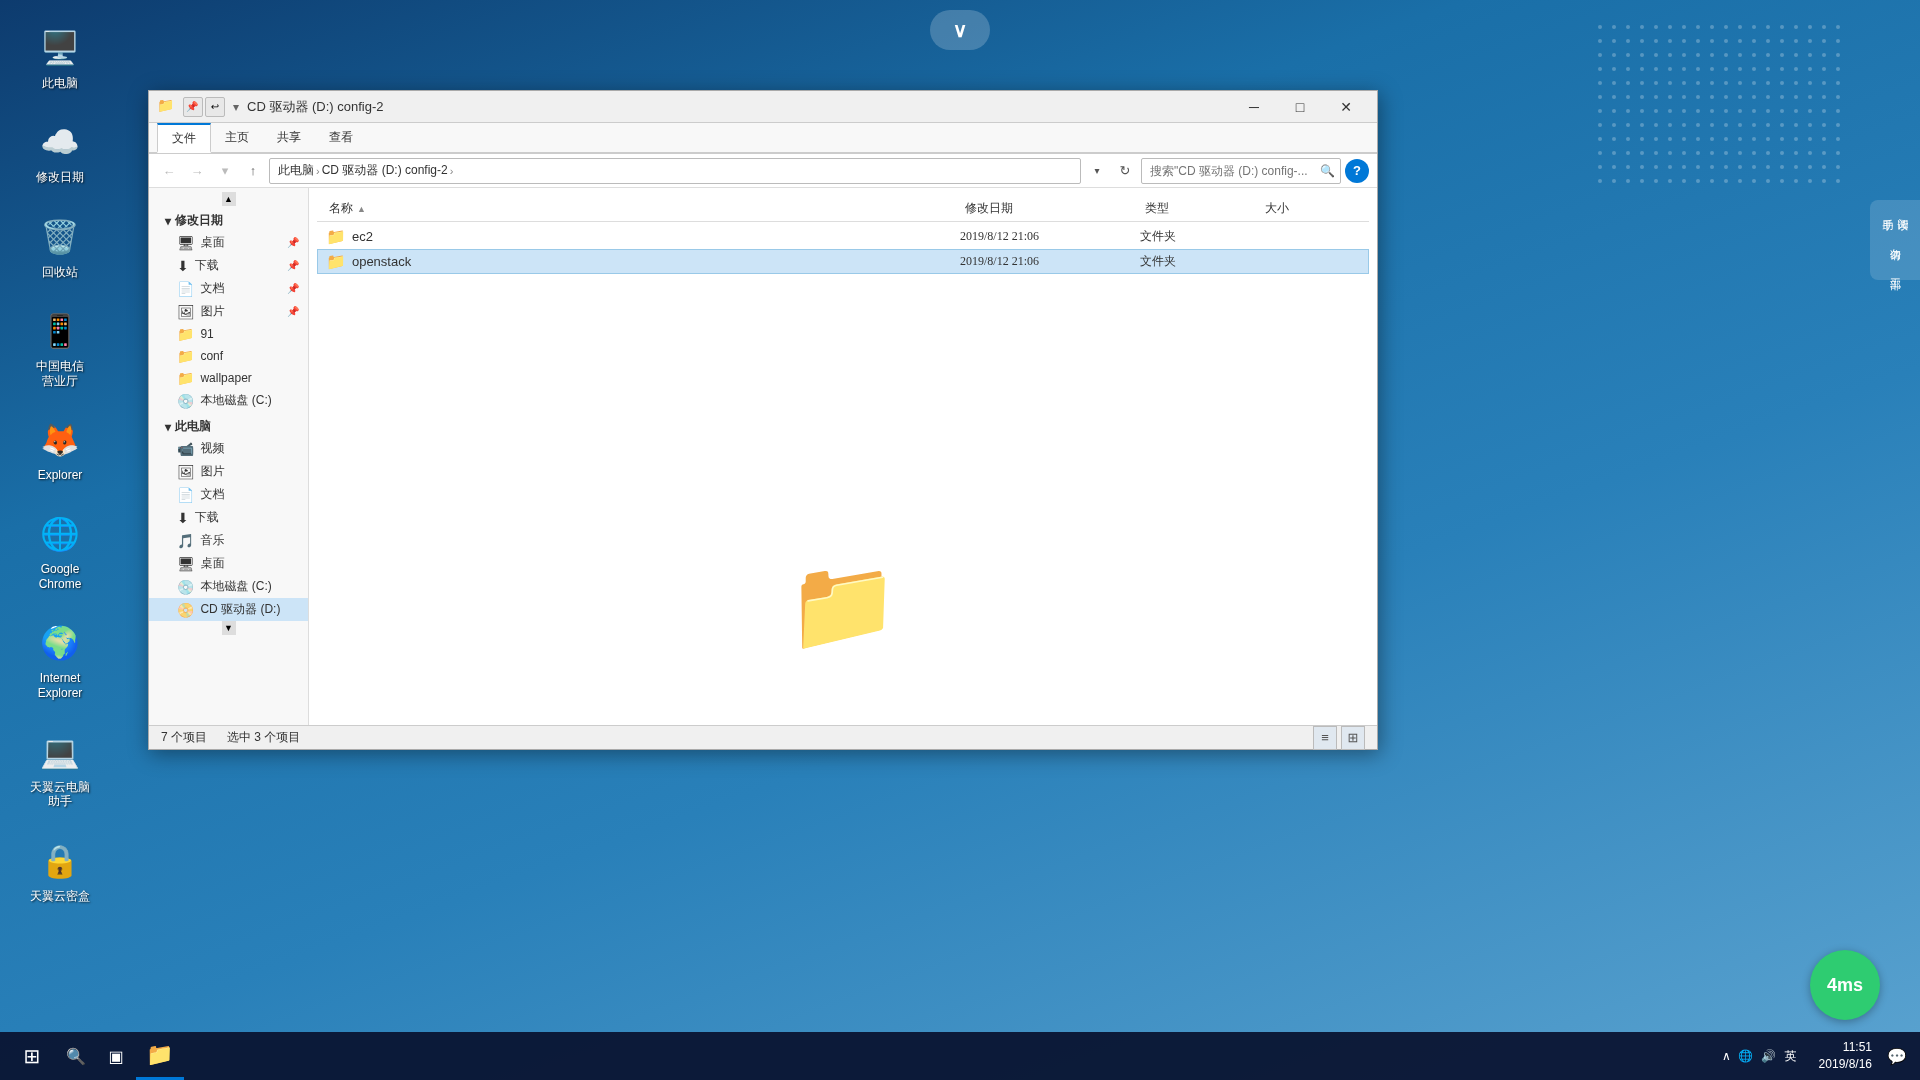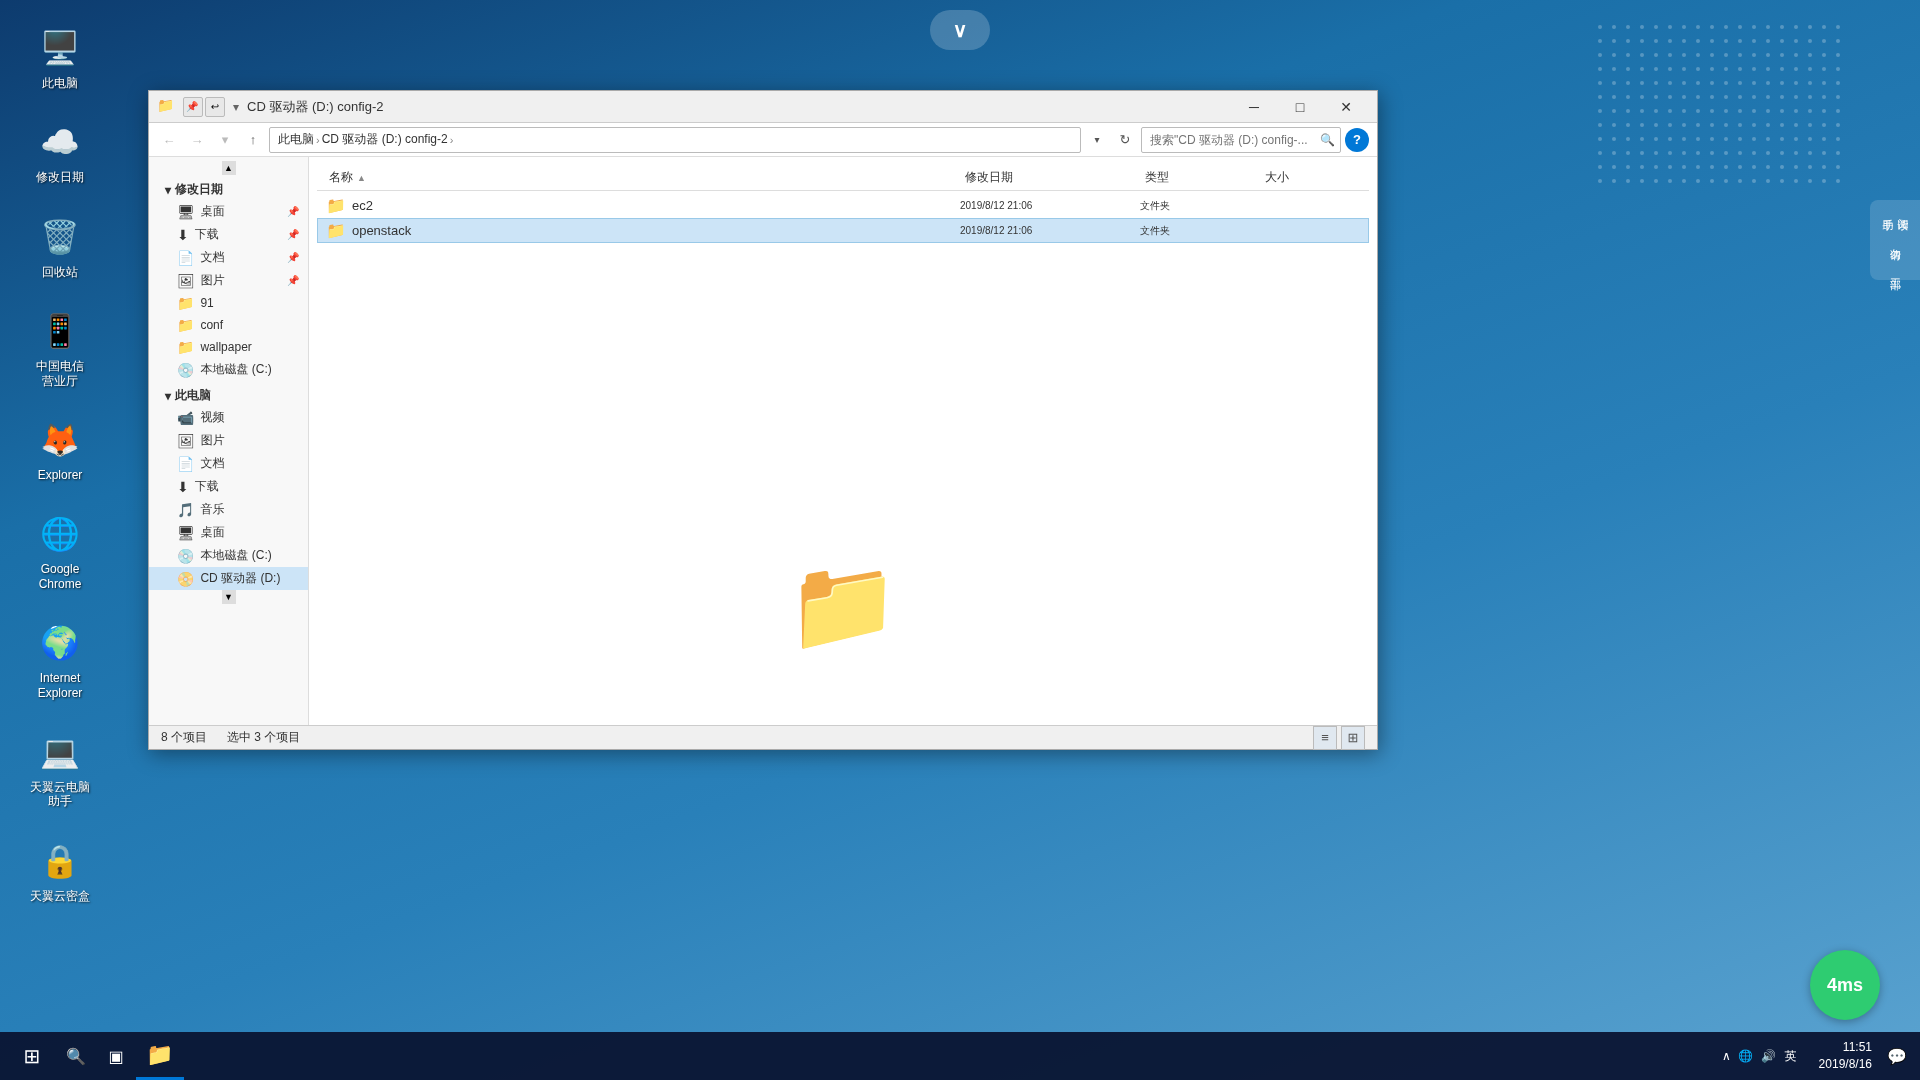--- a/index.html
+++ b/index.html
@@ -501,22 +501,23 @@
       align-items: center;
       gap: 6px;
       font-size: 13px;
       color: #333;
     }
     .file-folder-icon {
       color: #e8a000;
       font-size: 16px;
     }
     .file-row-date, .file-row-type, .file-row-size {
-      font-size: 10px;
+      font-size: 12px;
       color: #333;
+      font-family: Liberation Serif, serif;
     }
 
     
     .folder-preview {
       position: absolute;
       bottom: 60px;
       left: 50%;
       transform: translateX(-50%);
       width: 120px;
       height: 120px;
@@ -655,20 +656,28 @@
     </div>
     <span class="title-bar-chevron">▾</span>
     <span class="title-bar-title">CD 驱动器 (D:) config-2</span>
     <div class="title-bar-controls">
       <button class="title-ctrl-btn">─</button>
       <button class="title-ctrl-btn">□</button>
       <button class="title-ctrl-btn close">✕</button>
     </div>
   </div>
 
+  <div class="ribbon">
+    <div class="ribbon-tabs">
+      <div class="ribbon-tab active">文件</div>
+      <div class="ribbon-tab">主页</div>
+      <div class="ribbon-tab">共享</div>
+      <div class="ribbon-tab">查看</div>
+    </div>
+  </div>
 
   <div class="address-bar">
     <button class="nav-btn disabled">←</button>
     <button class="nav-btn disabled">→</button>
     <button class="nav-btn disabled">▾</button>
     <button class="nav-btn">↑</button>
     <div class="address-path">
       <span class="address-path-segment">此电脑</span>
       <span class="address-path-sep">›</span>
       <span class="address-path-segment">CD 驱动器 (D:) config-2</span>
@@ -817,21 +826,21 @@
         <div class="file-row-size"></div>
       </div>
 
       <div class="folder-preview">
         <div style="font-size:90px;">📁</div>
       </div>
     </div>
   </div>
 
   <div class="status-bar">
-    <span>8 个项目</span>
+    <span>7 个项目</span>
     <span>选中 3 个项目</span>
     <div class="status-right">
       <div class="view-btn">≡</div>
       <div class="view-btn">⊞</div>
     </div>
   </div>
 </div>
 
 <div class="timer-badge">
   <span>4ms</span>

